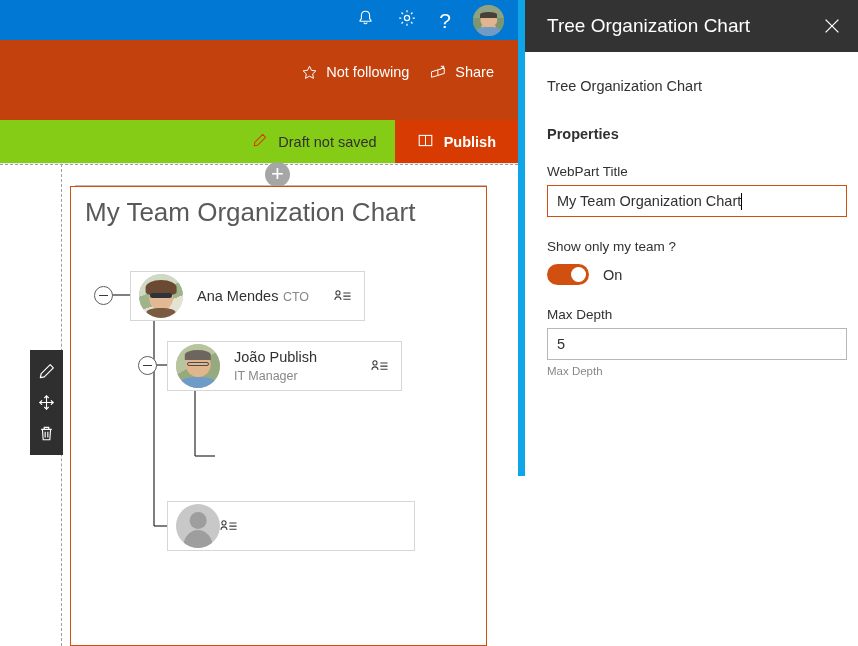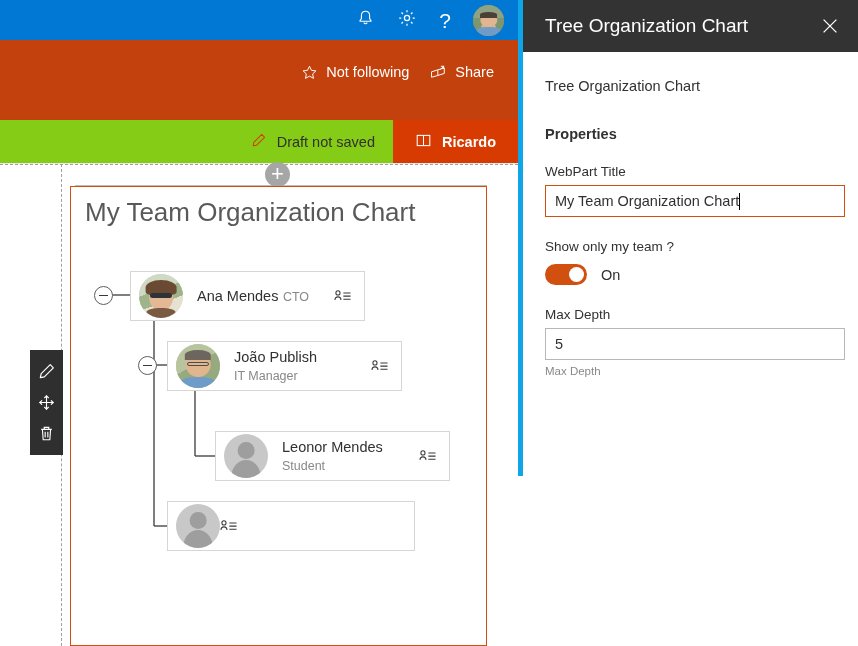--- a/index.html
+++ b/index.html
@@ -141,21 +141,21 @@
   }
   .ph-avatar .ph-body {
     position:absolute; left:50%; top:60%; transform:translateX(-50%);
     width:66%; height:52%; border-radius:50% 50% 0 0 / 70% 70% 0 0;
     background:#9e9e9e;
   }
 
   
   #property-pane {
     position:absolute; right:0; top:0; width:340px; height:476px;
-    background:#ffffff; border-left:5px solid #0ea5e9;
+    background:#ffffff; border-left:7px solid #0ea5e9;
   }
   #pane-header {
     position:absolute; left:0; top:0; width:340px; height:52px;
     background:#333333;
     display:flex; align-items:center; justify-content:space-between;
     padding:0 20px 0 22px;
   }
   #pane-title { color:#ffffff; font-size:19px; font-weight:400; }
   #pane-close { color:#ffffff; cursor:pointer; display:flex;
                 align-items:center; justify-content:center;
@@ -255,21 +255,21 @@
       </span>
       <span>Draft not saved</span>
     </div>
     <div id="publish-button">
       <span>
         <svg width="17" height="17" viewBox="0 0 20 20">
             <rect x="2.6" y="4" width="14.8" height="12" fill="none" stroke="#ffffff" stroke-width="1.25"></rect>
             <path d="M10 4v12" stroke="#ffffff" stroke-width="1.25"></path>
           </svg>
       </span>
-      <span>Ricardo</span>
+      <span>Publish</span>
     </div>
   </div>
 
   <div id="canvas">
     <div id="top-dashed"></div>
     <div id="section-dashed"></div>
     <div id="add-rail"></div>
     <div id="add-button">
       <span>+</span>
     </div>
@@ -366,55 +366,36 @@
             <svg width="18" height="15" viewBox="0 0 20 16">
                 <g stroke="#3b3a39" stroke-width="1.15" fill="none">
                   <circle cx="4.4" cy="4" r="2.3"></circle>
                   <path d="M1.1 11.8c0-2 1.5-3.4 3.3-3.4s3.3 1.4 3.3 3.4"></path>
                   <path d="M10.4 4.2h8M10.4 7.6h8M10.4 11h8"></path>
                 </g>
               </svg>
           </span>
         </div>
 
-        <div class="node-card" style="left:144px; top:232px; width:235px; height:50px;">
+
+        <div class="node-card" style="left:96px; top:302px; width:248px; height:50px;">
           <span class="node-avatar ph-avatar">
             <span class="ph-head"></span>
               <span class="ph-body"></span>
-          </span>
-          <span class="node-text">
-            <span class="node-name">Leonor Mendes</span>
-            <span class="node-title">Student</span>
           </span>
           <span class="node-icon">
             <svg width="18" height="15" viewBox="0 0 20 16">
                 <g stroke="#3b3a39" stroke-width="1.15" fill="none">
                   <circle cx="4.4" cy="4" r="2.3"></circle>
                   <path d="M1.1 11.8c0-2 1.5-3.4 3.3-3.4s3.3 1.4 3.3 3.4"></path>
                   <path d="M10.4 4.2h8M10.4 7.6h8M10.4 11h8"></path>
                 </g>
               </svg>
           </span>
         </div>
-
-        <div class="node-card" style="left:96px; top:302px; width:248px; height:50px;">
-          <span class="node-avatar ph-avatar">
-            <span class="ph-head"></span>
-              <span class="ph-body"></span>
-          </span>
-          <span class="node-icon">
-            <svg width="18" height="15" viewBox="0 0 20 16">
-                <g stroke="#3b3a39" stroke-width="1.15" fill="none">
-                  <circle cx="4.4" cy="4" r="2.3"></circle>
-                  <path d="M1.1 11.8c0-2 1.5-3.4 3.3-3.4s3.3 1.4 3.3 3.4"></path>
-                  <path d="M10.4 4.2h8M10.4 7.6h8M10.4 11h8"></path>
-                </g>
-              </svg>
-          </span>
-        </div>
       </div>
     </div>
   </div>
 </div>
 
 <div id="property-pane">
   <div id="pane-header">
     <span id="pane-title">Tree Organization Chart</span>
     <span id="pane-close">
       <svg width="20" height="20" viewBox="0 0 20 20">

